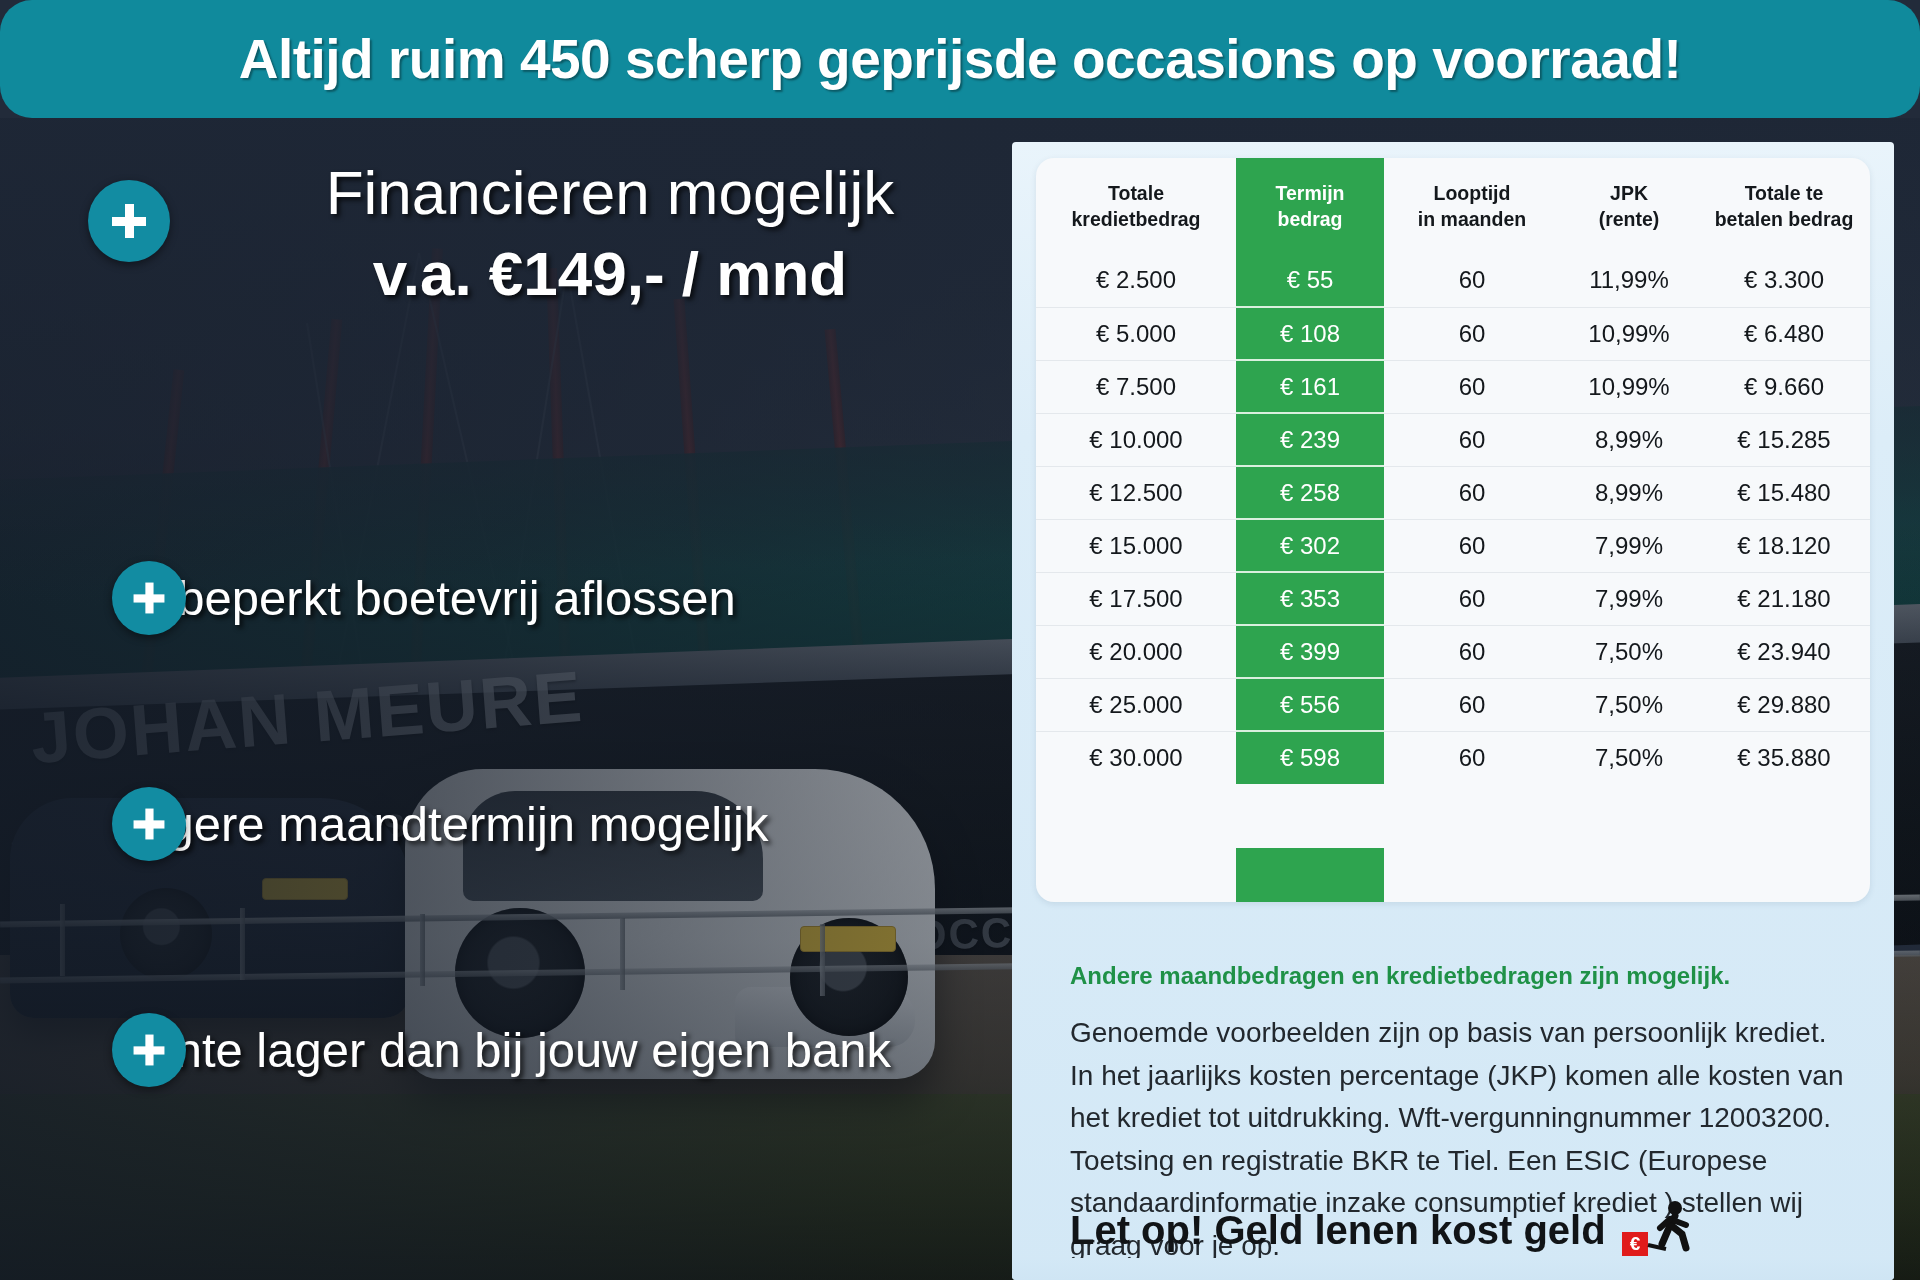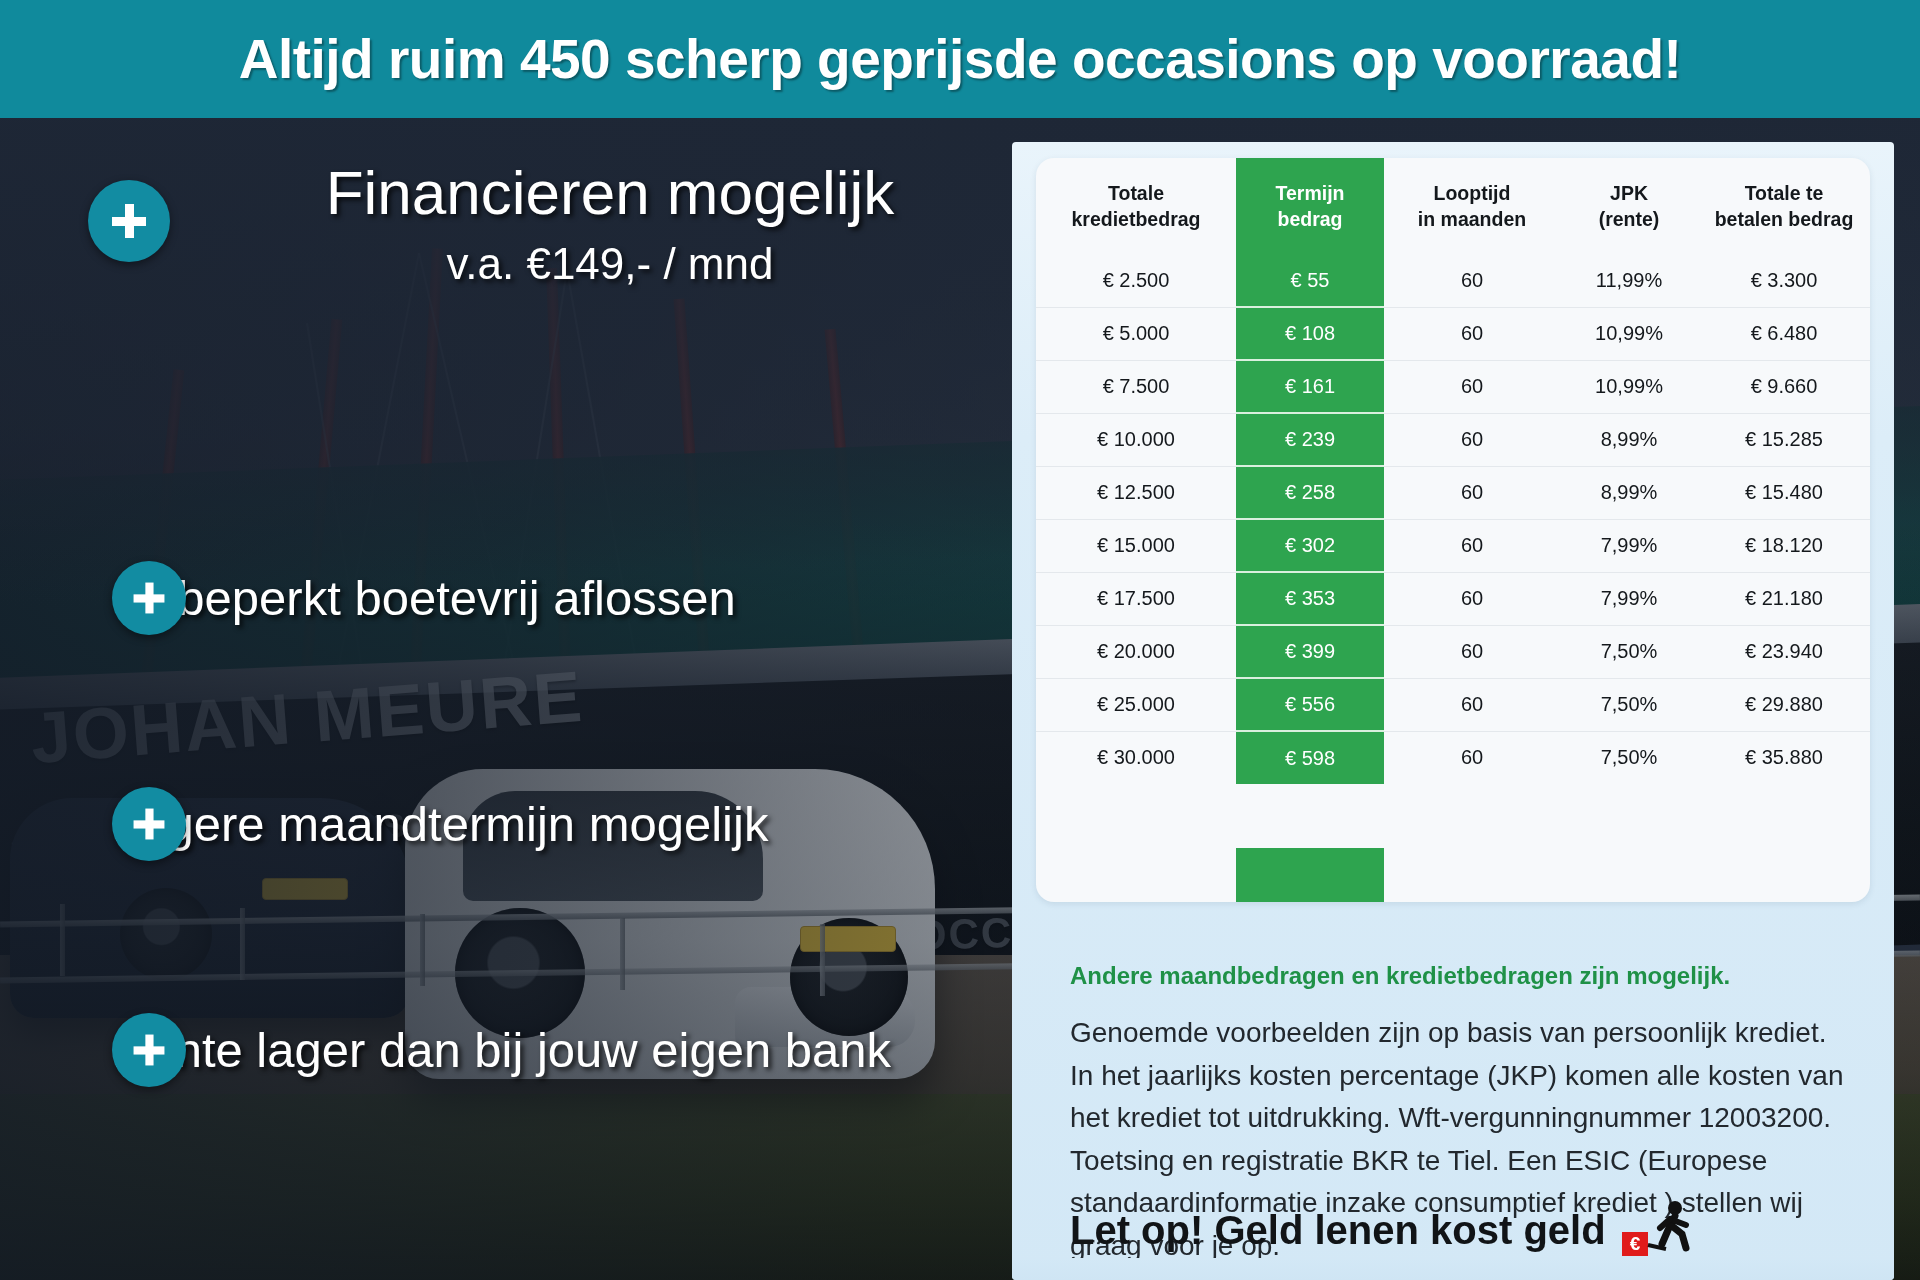--- a/index.html
+++ b/index.html
@@ -13,21 +13,21 @@
     width:1920px; height:1280px;
     background:#222b3a;
     overflow:hidden;
   }
 
   
   .banner {
     position:absolute; left:0; top:0;
     width:1920px; height:118px;
     background:#108a9c;
-    display:flex; align-items:center; justify-content:center;
+    display:flex; align-items:center; justify-content:center;border-radius:32px;
   }
   .banner-text {
     color:#ffffff;
     font-size:55px;
     font-weight:bold;
     letter-spacing:-0.5px;
     white-space:nowrap;
     text-shadow:2px 2px 2px rgba(0,0,0,.35);
   }
 
@@ -169,21 +169,21 @@
   }
   .headline-block {
     position:absolute; left:215px; top:40px; width:790px;
     text-align:center;
   }
   .headline {
     color:#ffffff; font-size:62px; font-weight:normal;
     line-height:1.12; white-space:nowrap;
     text-shadow:3px 3px 5px rgba(0,0,0,.75);
   }
-  .headline.two { font-weight:normal; font-size:44px; margin-top:12px; }
+  .headline.two { font-weight:bold; font-size:62px; margin-top:12px; }
 
   .plus-badge {
     position:absolute;
     width:74px; height:74px; border-radius:50%;
     background:#128ca2;
     display:flex; align-items:center; justify-content:center;
     box-shadow:0 3px 8px rgba(0,0,0,.45);
   }
   .plus-badge svg { display:block; }
   .plus-badge.big { width:82px; height:82px; }
@@ -227,21 +227,21 @@
     padding:0;
     height:53px;
     vertical-align:middle;
   }
   table.rates th {
     font-weight:bold;
     height:96px;
     line-height:1.35;
     font-size:19.5px;
   }
-  table.rates td { font-size:20px; font-weight:normal; }
+  table.rates td { font-size:24px; font-weight:normal; }
   col.c1 { width:200px; }
   col.c2 { width:148px; }
   col.c3 { width:176px; }
   col.c4 { width:138px; }
   col.c5 { width:172px; }
 
   .hl {
     background:#2ea44f;
     color:#ffffff !important;
   }

